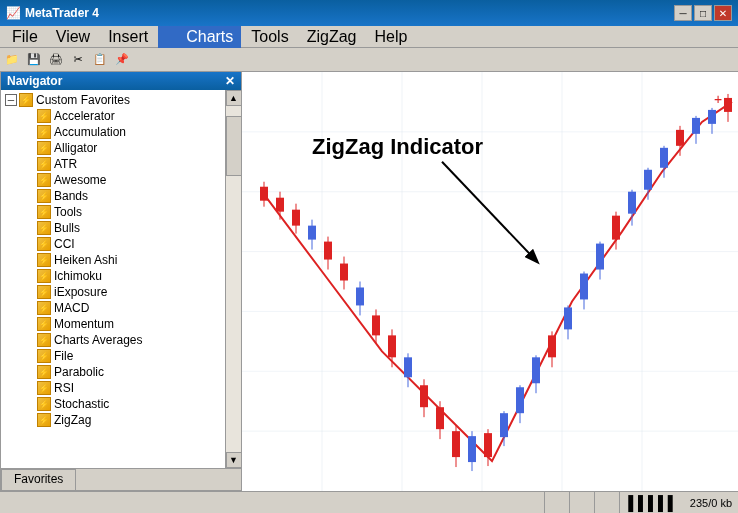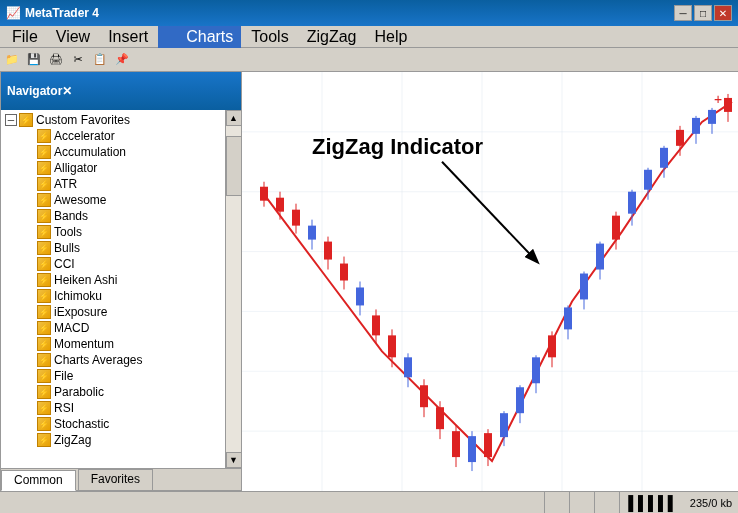--- a/index.html
+++ b/index.html
@@ -71,24 +71,25 @@
       background: white;
       border: 1px solid #999;
       border-top: none;
       display: flex;
       flex-direction: column;
       flex-shrink: 0;
     }
     .navigator-title {
       background: linear-gradient(to bottom, #1874c8, #0a5fa0);
       color: white;
-      padding: 12px 6px;
+      padding: 2px 6px;
       font-size: 12px;
       font-weight: bold;
       display: flex;
+      justify-content: space-between;
       align-items: center;
     }
     .nav-close { cursor: pointer; font-size: 12px; }
     .nav-tree { flex: 1; overflow: hidden; position: relative; padding: 2px 0; }
     .nav-scrollbar {
       position: absolute; right: 0; top: 0; bottom: 0; width: 16px;
       background: #d4d0c8; border-left: 1px solid #999;
       display: flex; flex-direction: column; align-items: center;
     }
     .nav-scroll-up, .nav-scroll-down {
@@ -309,21 +310,20 @@
       <div class="nav-scrollbar">
         <div class="nav-scroll-up">▲</div>
         <div class="nav-scroll-track">
           <div class="nav-scroll-thumb"></div>
         </div>
         <div class="nav-scroll-down">▼</div>
       </div>
     </div>
 
     <div class="nav-tabs">
-      <div class="nav-tab active">Common</div>
       <div class="nav-tab">Favorites</div>
     </div>
   </div>
 
   <div class="chart-area">
     <svg class="chart-svg" viewBox="0 0 496 420" preserveAspectRatio="none">
 
       <rect width="496" height="420" fill="white"></rect>
 
       <g stroke="#e0e8f0" stroke-width="0.5">

